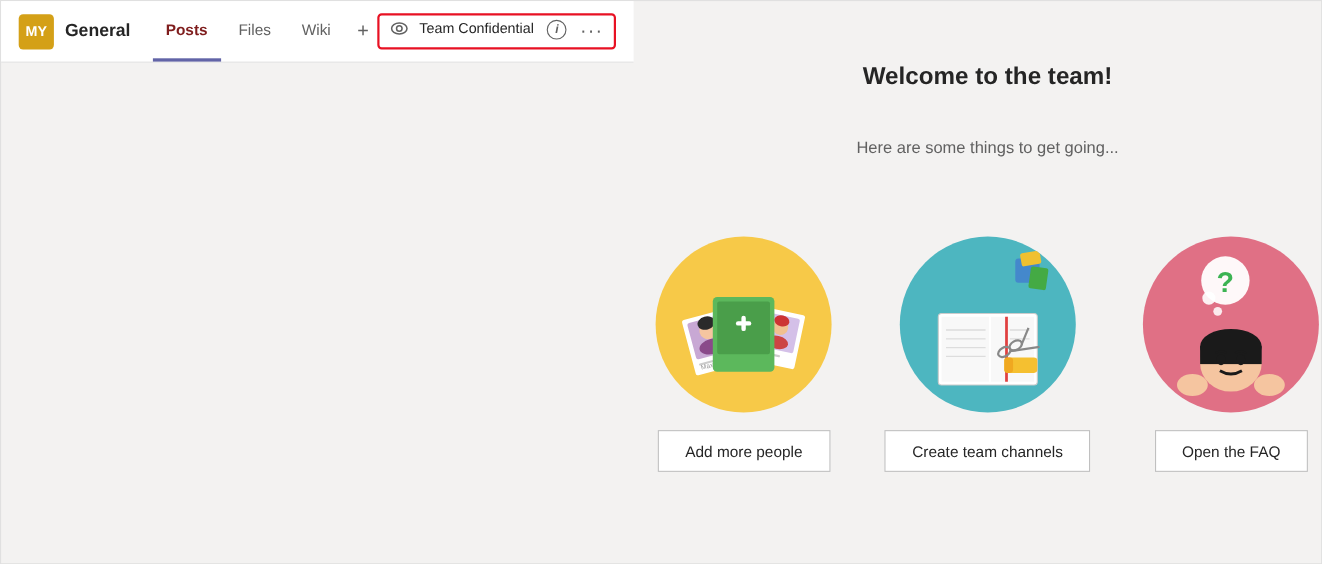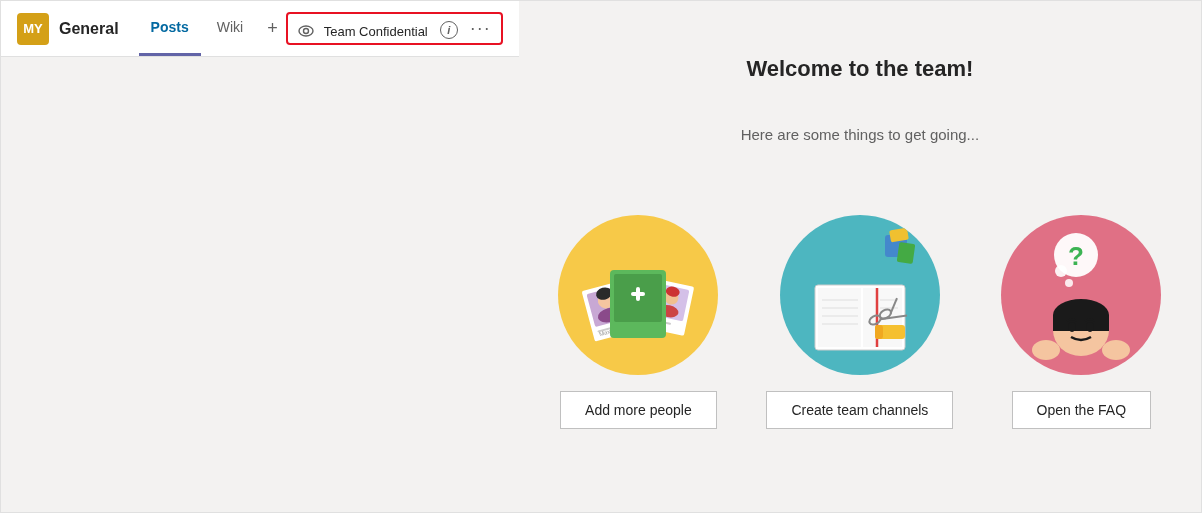--- a/index.html
+++ b/index.html
@@ -67,40 +67,40 @@
       padding: 0 12px;
       font-size: 14px;
       color: #616161;
       cursor: pointer;
       position: relative;
       border-bottom: 3px solid transparent;
       font-weight: 400;
     }
 
     .nav-tab.active {
-      color: #0369a1;
+      color: #7f1d1d;
       border-bottom: 3px solid #6264a7;
       font-weight: 600;
     }
 
     .nav-tab-add {
       font-size: 18px;
       color: #616161;
       padding: 0 8px;
       cursor: pointer;
       display: flex;
       align-items: center;
       height: 100%;
     }
 
     
     .header-right {
       margin-left: auto;
       display: flex;
-      align-items: flex-end;
+      align-items: flex-start;
       gap: 8px;
       border: 2px solid #e81123;
       padding: 4px 10px;
       border-radius: 4px;
     }
 
     .eye-icon {
       color: #616161;
       font-size: 14px;
       display: flex;
@@ -207,20 +207,23 @@
 
 <div class="app-container">
 
   <div class="header">
     <div class="team-avatar">MY</div>
     <span class="channel-name">General</span>
 
     <nav class="nav-tabs">
       <div class="nav-tab active">
         <span>Posts</span>
+      </div>
+      <div class="nav-tab">
+        <span>Files</span>
       </div>
       <div class="nav-tab">
         <span>Wiki</span>
       </div>
       <div class="nav-tab-add">+</div>
     </nav>
 
     <div class="header-right">
       <span class="eye-icon">
 

